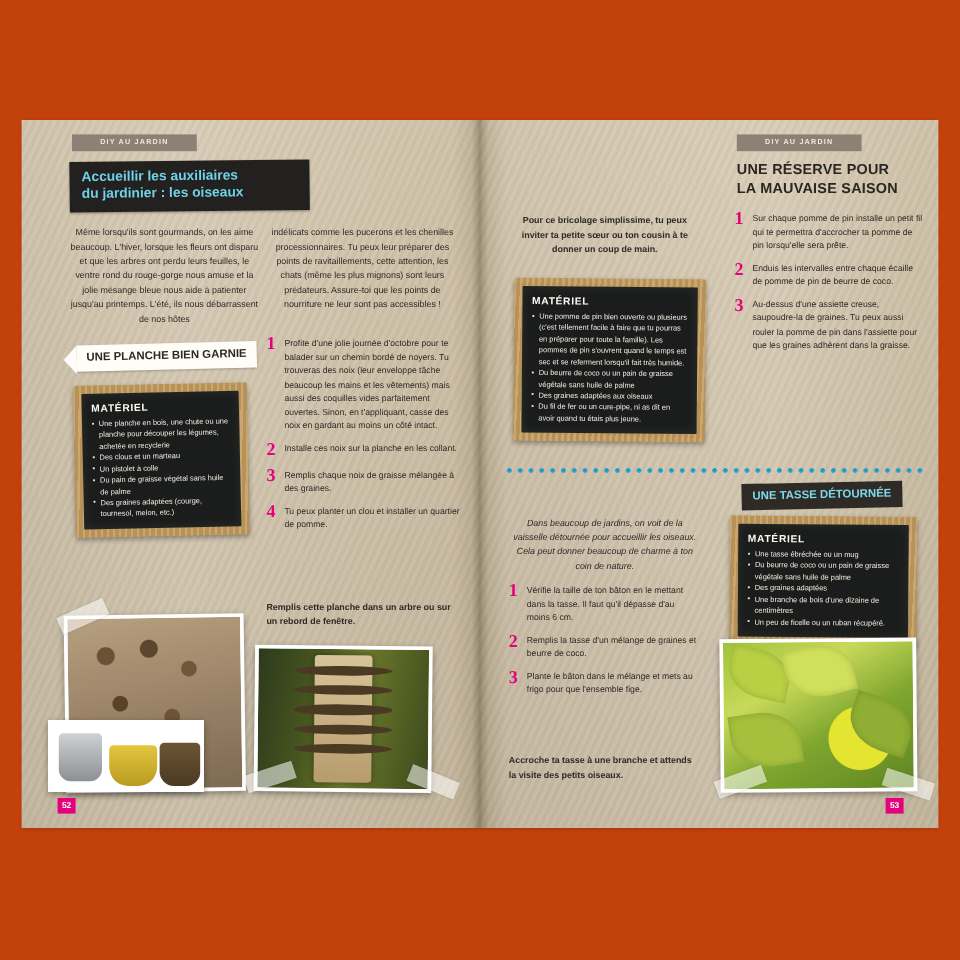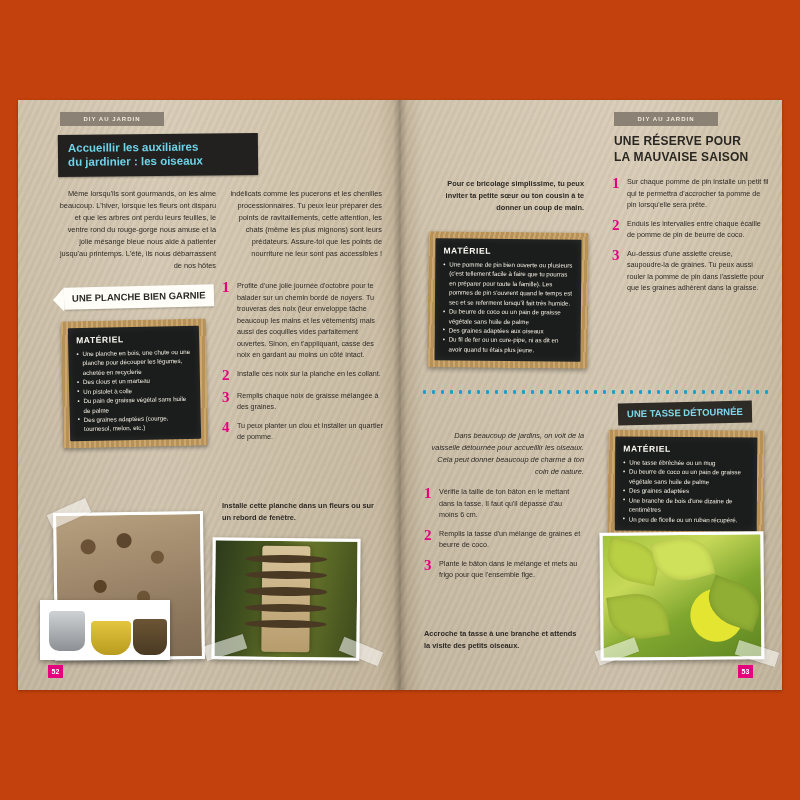--- a/index.html
+++ b/index.html
@@ -72,21 +72,21 @@
     line-height: 1.3;
     letter-spacing: .2px;
   }
 
   
   .body-col {
     position: absolute;
     font-size: 7.4px;
     line-height: 1.62;
     color: #2e2a26;
-    text-align: right;
+    text-align: center;
   }
 
   
   .subbanner {
     position: absolute;
     background: #fffdf7;
     padding: 5px 8px 6px 8px;
     font-size: 9.5px;
     font-weight: bold;
     color: #2c2925;
@@ -318,21 +318,21 @@
         <div class="step">
           <span class="num">3</span>
           <span class="txt">Remplis chaque noix de graisse mélangée à des graines.</span>
         </div>
         <div class="step">
           <span class="num">4</span>
           <span class="txt">Tu peux planter un clou et installer un quartier de pomme.</span>
         </div>
       </div>
 
-      <div class="closing" style="left:204px; top:400px; width:162px;">Installe cette planche dans un fleurs ou sur un rebord de fenêtre.</div>
+      <div class="closing" style="left:204px; top:400px; width:162px;">Remplis cette planche dans un arbre ou sur un rebord de fenêtre.</div>
 
       <div class="photo" style="left:36px; top:412px; width:150px; height:148px; transform:rotate(-0.8deg);">
         <div class="img">
           <div class="art-board-logs"></div>
         </div>
       </div>
       <div class="tape" style="left:30px; top:406px; transform:rotate(-24deg);"></div>
 
       <div class="photo" style="left:194px; top:438px; width:148px; height:122px; transform:rotate(0.6deg);">
         <div class="img">

